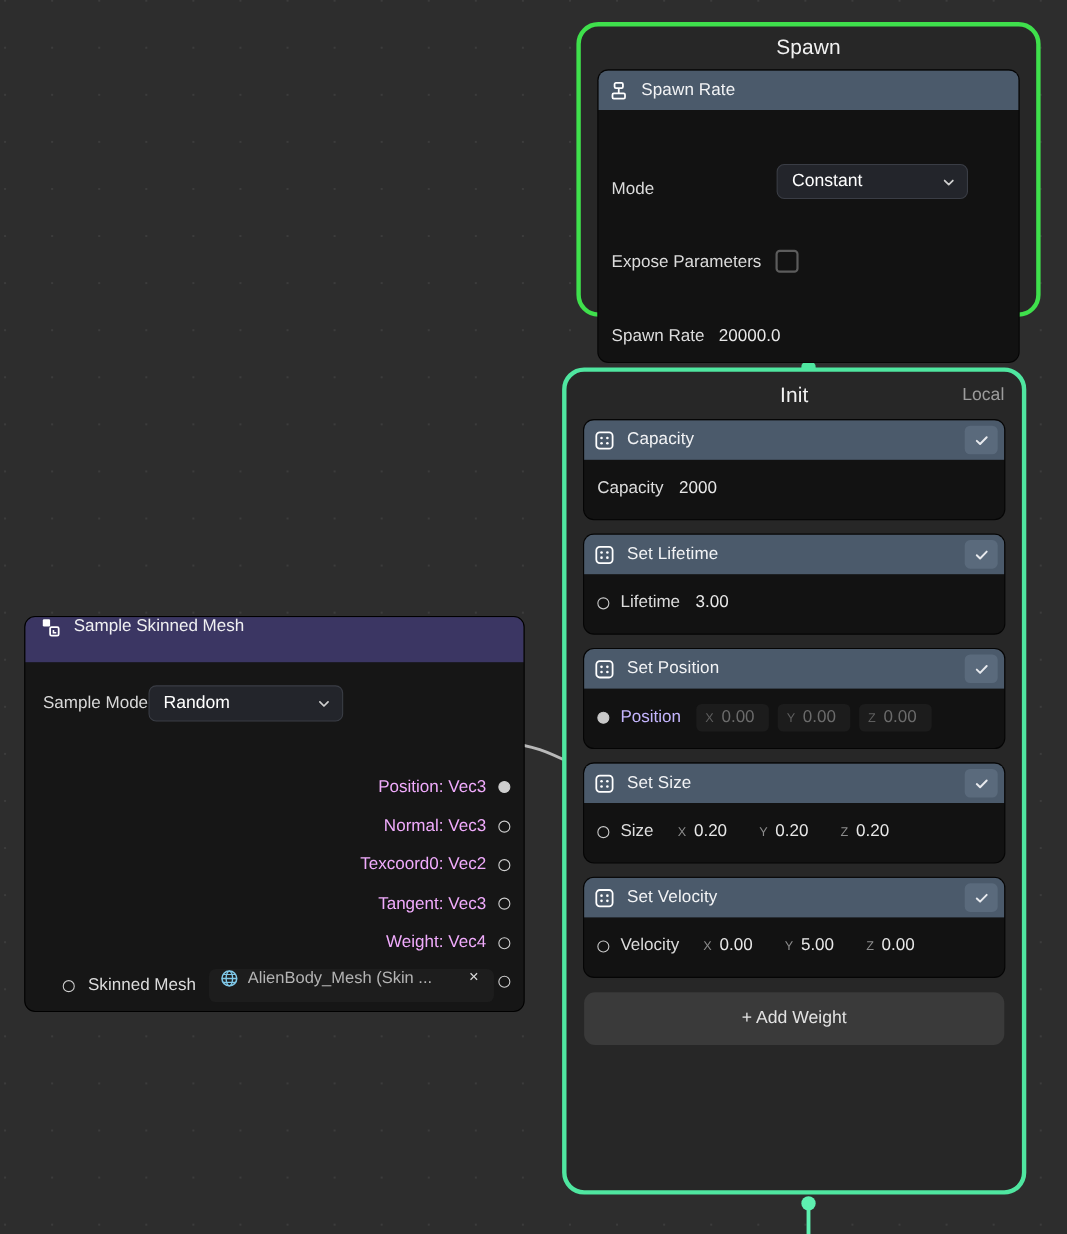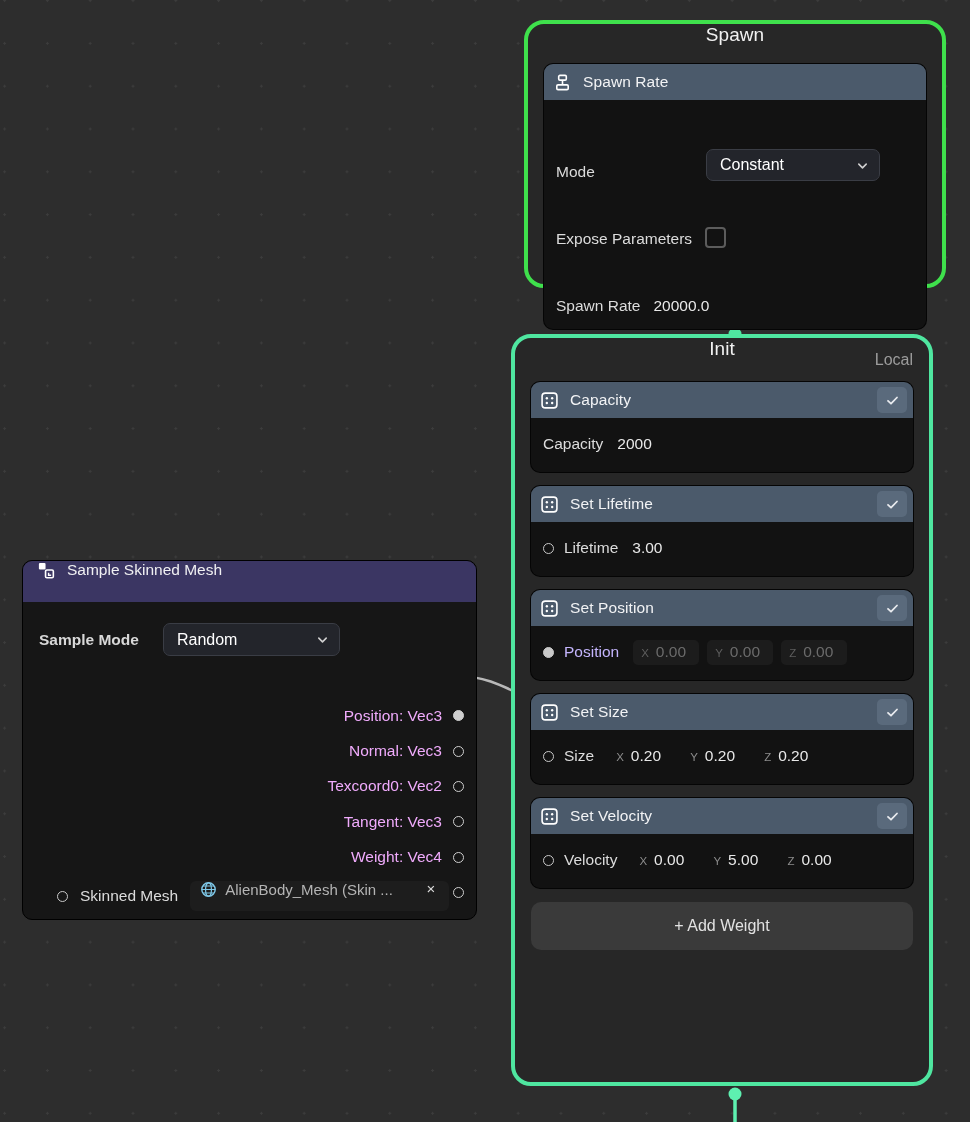--- a/index.html
+++ b/index.html
@@ -53,20 +53,21 @@
     width: 422px; height: 752px;
     background: #272727;
     border: 4px solid #4fe6a0;
     border-radius: 20px;
   }
 
   .node-title-bar {
     position: relative;
     height: 40px;
     display: flex;
+    align-items: center;
     justify-content: center;
   }
   .node-title {
     color: #f1f1f1;
     font-size: 19px;
     letter-spacing: .1px;
   }
   .node-context {
     position: absolute;
     right: 16px;
@@ -267,22 +268,20 @@
   .sample-body { position: relative; height: 318px; }
 
   .sample-mode-row {
     display: flex;
     align-items: center;
     padding: 21px 0 0 16px;
   }
   .sample-mode-row .lbl {
     color: #d8d8d8;
     font-size: 15.5px;
-    margin-right: 24px;
-    font-weight: bold;
   }
   .dropdown.sample-dd { min-width: 177px; height: 33px; }
 
   .out-list {
     position: absolute;
     right: 0; top: 96px;
     width: 100%;
   }
   .out-row {
     display: flex;

